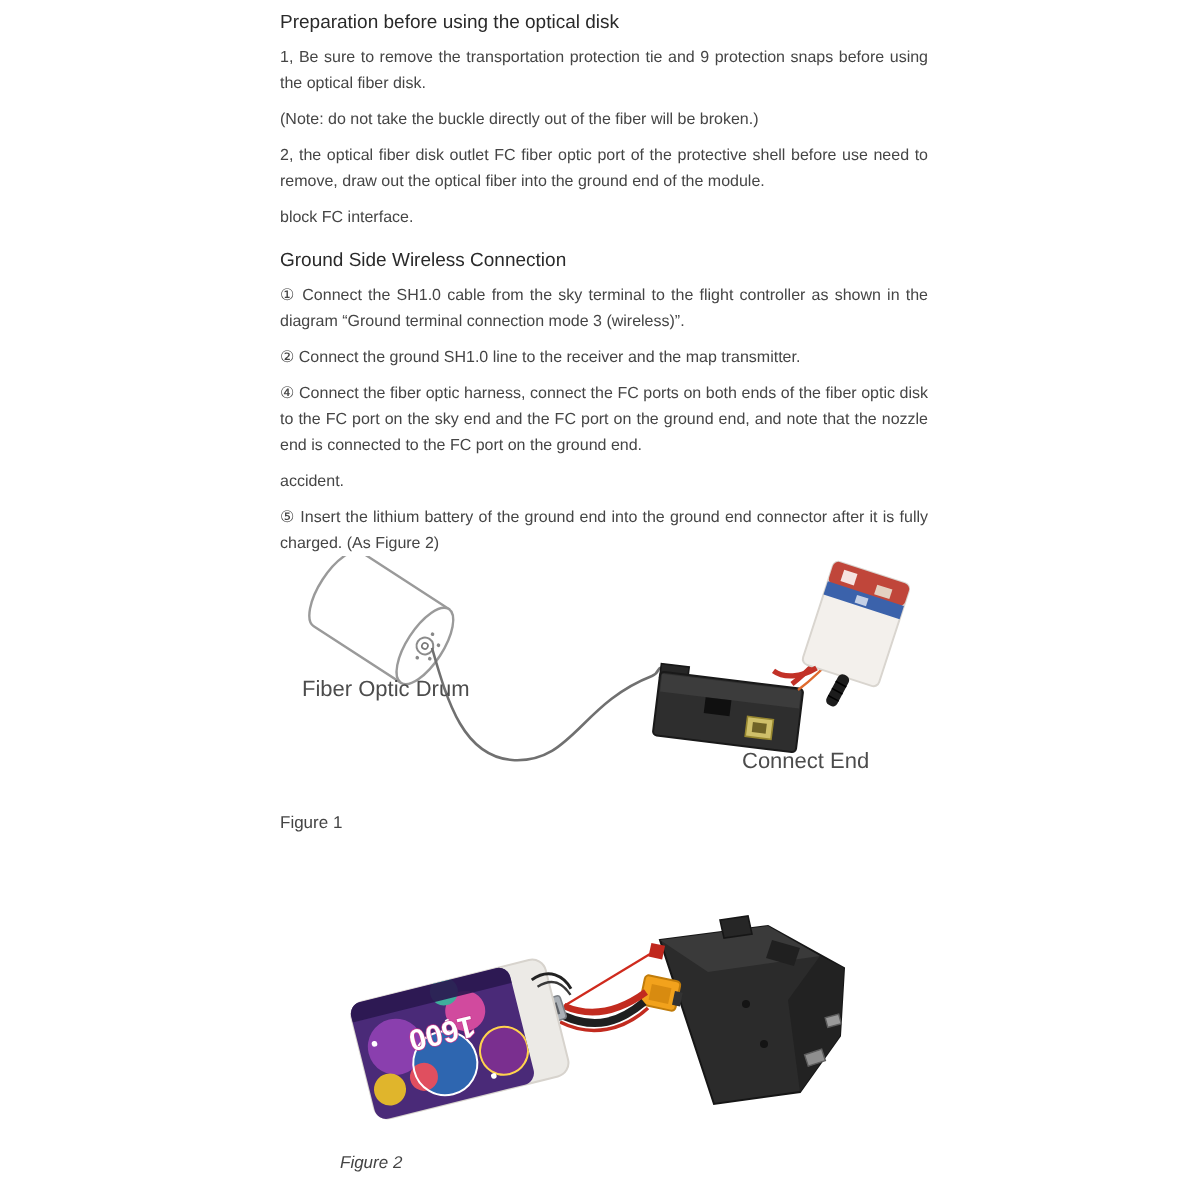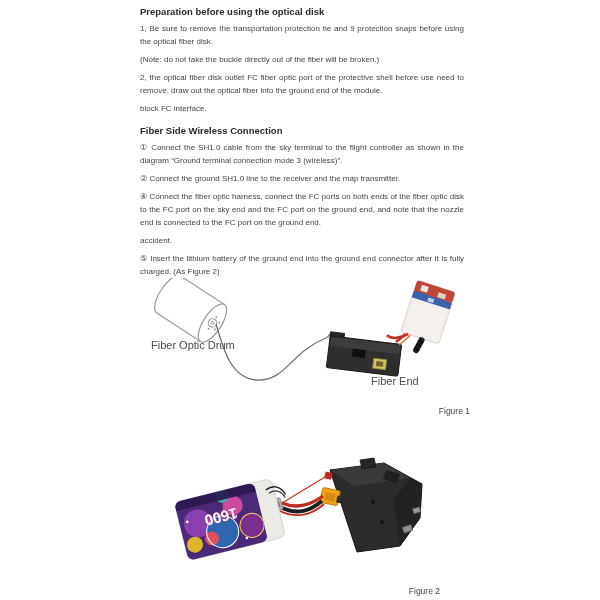--- a/index.html
+++ b/index.html
@@ -6,48 +6,48 @@
   body{
     width:600px;height:600px;background:#ffffff;position:relative;
     font-family:"Liberation Sans", sans-serif;color:#3f3f3f;overflow:hidden;
   }
   .page{position:absolute;inset:0;background:#fff;}
   .text-col{
     position:absolute;left:140px;top:5px;width:324px;
     font-size:8px;line-height:13px;text-align:justify;color:#454545;
   }
   .text-col h2{
-    font-size:9.5px;line-height:13px;font-weight:bold;color:#2a2a2a;
+    font-size:9.5px;line-height:13px;font-weight:normal;color:#2a2a2a;
     margin:0 0 4px 0;text-align:left;
   }
   .text-col h2.second{margin-top:9px;}
   .text-col p{margin:0 0 5px 0;}
   .fig{position:absolute;}
   .fig svg{display:block;}
   .fig-label{
     position:absolute;font-size:11px;color:#4c4c4c;line-height:10px;white-space:nowrap;
   }
   .fig-caption{
-    position:absolute;left:0;width:100%;text-align:right;
+    position:absolute;left:0;width:100%;text-align:left;
     font-size:8.5px;color:#444;line-height:10px;
   }
 </style>
 </head>
 <body>
 
 <div class="page">
 
   <div class="text-col">
     <h2>Preparation before using the optical disk</h2>
     <p>1, Be sure to remove the transportation protection tie and 9 protection snaps before using the optical fiber disk.</p>
     <p>(Note: do not take the buckle directly out of the fiber will be broken.)</p>
     <p>2, the optical fiber disk outlet FC fiber optic port of the protective shell before use need to remove, draw out the optical fiber into the ground end of the module.</p>
     <p>block FC interface.</p>
 
-    <h2 class="second">Fiber Side Wireless Connection</h2>
+    <h2 class="second">Ground Side Wireless Connection</h2>
     <p>① Connect the SH1.0 cable from the sky terminal to the flight controller as shown in the diagram “Ground terminal connection mode 3 (wireless)”.</p>
     <p>② Connect the ground SH1.0 line to the receiver and the map transmitter.</p>
     <p>④ Connect the fiber optic harness, connect the FC ports on both ends of the fiber optic disk to the FC port on the sky end and the FC port on the ground end, and note that the nozzle end is connected to the FC port on the ground end.</p>
     <p>accident.</p>
     <p>⑤ Insert the lithium battery of the ground end into the ground end connector after it is fully charged. (As Figure 2)</p>
   </div>
 
   <div class="fig" style="left:140px;top:278px;width:330px;height:142px;">
     <svg width="330" height="124" viewBox="0 0 330 124">
 
@@ -86,21 +86,21 @@
         <path d="M -12 27 C -18 34 -26 37 -32 35" fill="none" stroke="#c23127" stroke-width="2.6"></path>
         <g transform="translate(3,26) rotate(10)">
           <rect x="-3" y="0" width="6" height="17" rx="2.5" fill="#1c1c1c"></rect>
           <line x1="-3" y1="5" x2="3" y2="5" stroke="#000" stroke-width="0.8"></line>
           <line x1="-3" y1="9" x2="3" y2="9" stroke="#000" stroke-width="0.8"></line>
           <line x1="-3" y1="13" x2="3" y2="13" stroke="#000" stroke-width="0.8"></line>
         </g>
       </g>
     </svg>
     <span class="fig-label" style="left:11px;top:62px;">Fiber Optic Drum</span>
-    <span class="fig-label" style="left:231px;top:98px;">Fiber End</span>
+    <span class="fig-label" style="left:231px;top:98px;">Connect End</span>
     <span class="fig-caption" style="top:128px;">Figure 1</span>
   </div>
 
   <div class="fig" style="left:170px;top:440px;width:270px;height:152px;">
     <svg width="270" height="132" viewBox="0 0 270 132">
       <defs>
         <clipPath id="wrapClip">
           <rect x="-48" y="-30" width="82" height="60" rx="6"></rect>
         </clipPath>
       </defs>
@@ -155,16 +155,16 @@
           <circle cx="14" cy="22" r="1.4" fill="#ffffff"></circle>
           <circle cx="-2" cy="-10" r="1.2" fill="#ffffff"></circle>
         </g>
         <g transform="translate(-6,-6) rotate(180)">
           <text x="0" y="0" text-anchor="middle" dominant-baseline="middle" font-family="Liberation Sans, sans-serif" font-size="15" font-weight="bold" fill="#ffffff" stroke="#c9388e" stroke-width="0.7" paint-order="stroke">1600</text>
         </g>
         <path d="M 44 -20 C 54 -24 60 -18 62 -11" fill="none" stroke="#222" stroke-width="1.5"></path>
         <path d="M 46 -16 C 55 -19 59 -14 61 -8" fill="none" stroke="#383838" stroke-width="1.2"></path>
       </g>
     </svg>
-    <span class="fig-caption" style="top:146px;">Figure 2</span>
+    <span class="fig-caption" style="top:136px;font-style:italic;">Figure 2</span>
   </div>
 
 </div>
 
 </body></html>

